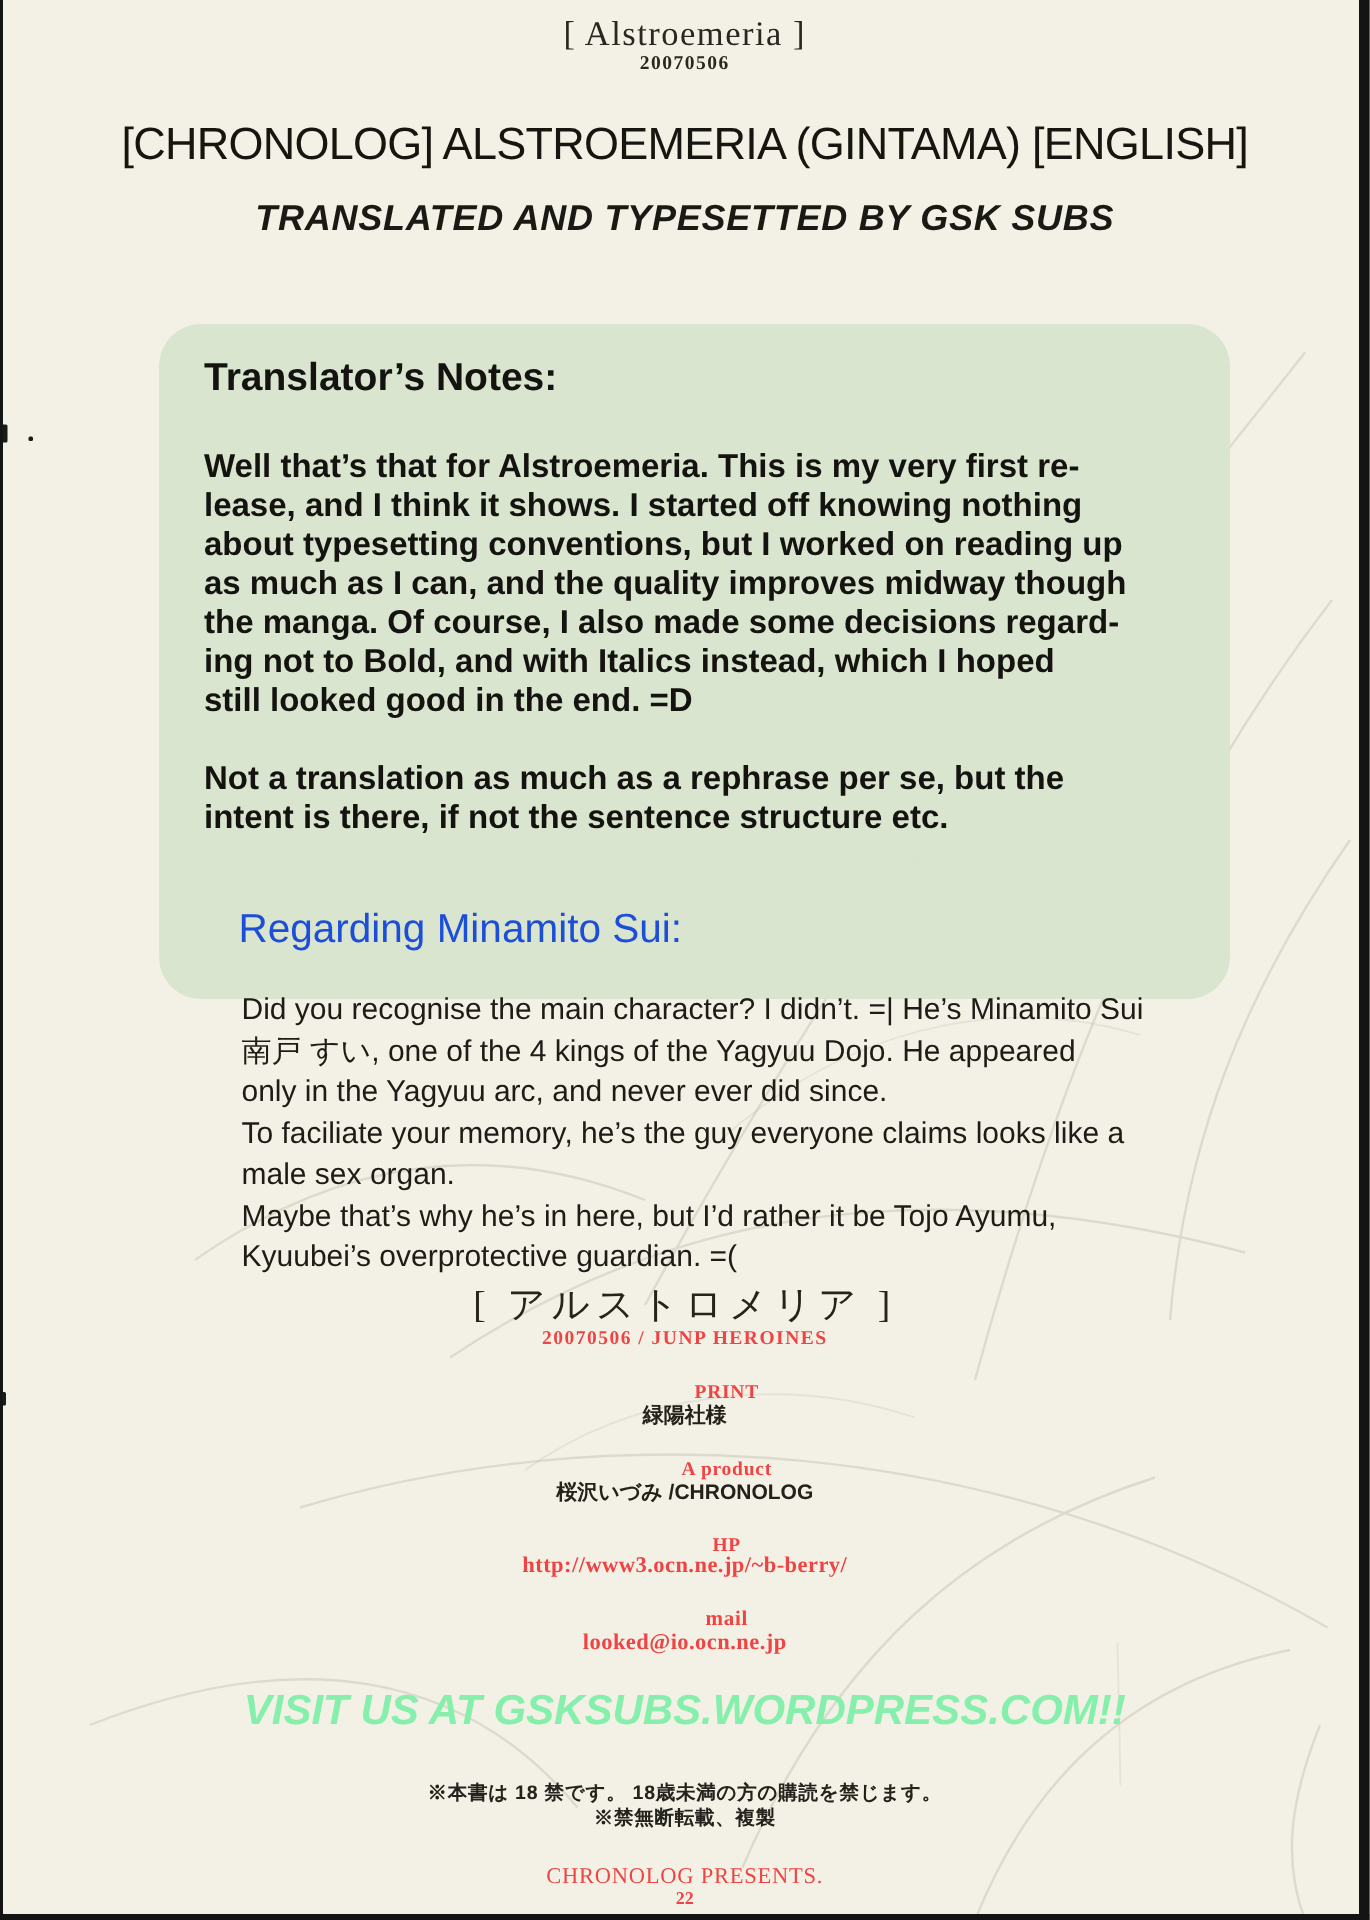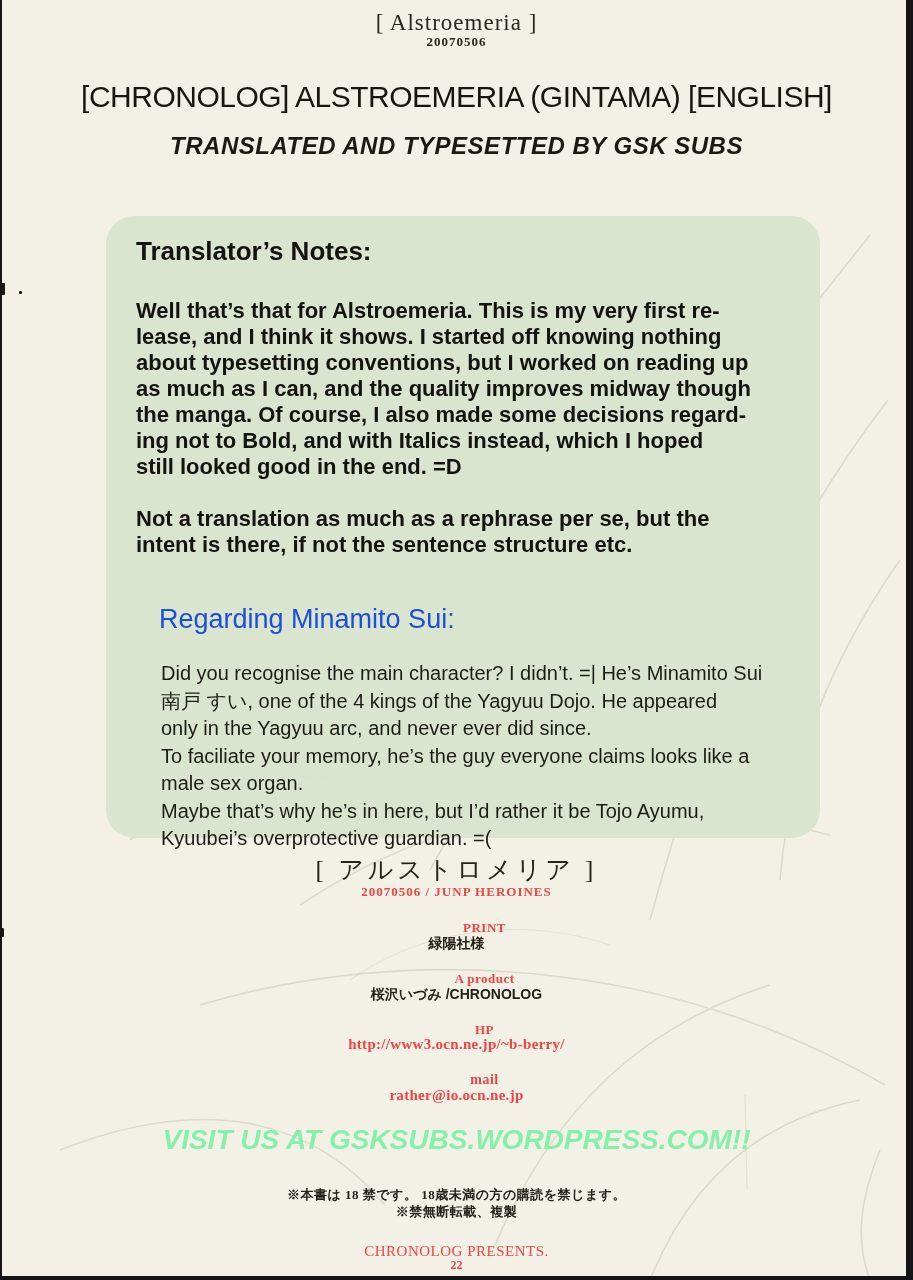--- a/index.html
+++ b/index.html
@@ -28,21 +28,21 @@
 
   .serif{font-family:"Liberation Serif",serif;color:#ef4444;}
 
   .series-title{top:10px;font-size:23px;letter-spacing:1px;color:#2a2721;}
   .series-date{top:34px;font-size:13px;font-weight:bold;letter-spacing:1px;color:#2a2721;}
 
   .page-title{top:80px;font-size:30px;font-weight:normal;letter-spacing:-0.5px;color:#17150f;}
   .page-subtitle{top:132px;font-size:24px;font-weight:bold;font-style:italic;letter-spacing:0.5px;color:#1b1914;}
 
   .notes-box{
-    left:106px;top:216px;width:714px;height:622px;
+    left:106px;top:216px;width:714px;height:450px;
     background:rgba(214,228,206,0.93);
     border-radius:28px;
     box-sizing:border-box;
     padding:12px 25px;
     color:#141310;
   }
   .notes-heading{margin:8px 0 0 5px;font-size:26px;font-weight:bold;}
   .notes-p{white-space:pre-line;font-weight:bold;font-size:22px;line-height:26px;margin:0 0 0 5px;}
   .notes-p1{margin-top:31px;}
   .notes-p2{margin-top:26px;}
@@ -50,21 +50,21 @@
   .regarding-notes{white-space:pre-line;font-size:20px;line-height:27.5px;font-weight:normal;margin:25px 0 0 30px;color:#1e1c17;}
 
   .jp-title{top:853px;font-size:25px;letter-spacing:4px;color:#262319;}
   .jp-date{top:884px;font-size:13px;font-weight:bold;letter-spacing:1px;}
   .cred-label{font-size:13px;font-weight:bold;letter-spacing:0.5px;padding-left:28px;}
   .cred-value-jp{font-size:14px;font-weight:bold;font-family:"Liberation Sans",sans-serif;color:#24211a;}
   .cred-value-serif{font-size:15px;font-weight:bold;letter-spacing:0.3px;}
 
   .promo{top:1124px;font-size:28px;font-weight:bold;font-style:italic;letter-spacing:0;color:#86efac;}
 
-  .disc{font-size:13px;font-weight:bold;color:#24221c;letter-spacing:0.5px;font-family:Liberation Serif, serif;}
+  .disc{font-size:13px;font-weight:bold;color:#24221c;letter-spacing:0.5px;font-family:Liberation Sans, sans-serif;}
   .disc1{top:1186px;}
   .disc2{top:1203px;}
   .presents{top:1243px;font-size:15px;letter-spacing:0.5px;}
   .pageno{top:1258px;font-size:12px;font-weight:bold;}
 </style>
 </head>
 <body>
 
 <div class="canvas">
   <div class="paper"></div>
@@ -127,21 +127,21 @@
   <div class="abs ctr serif cred-label" style="top:920px;">PRINT</div>
   <div class="abs ctr serif cred-label" style="top:971px;">A product</div>
 
   <div class="abs ctr cred-value-jp" style="top:935px;">緑陽社様</div>
   <div class="abs ctr cred-value-jp" style="top:986px;">桜沢いづみ /CHRONOLOG</div>
 
   <div class="abs ctr serif cred-label" style="top:1022px;">HP</div>
   <div class="abs ctr serif cred-value-serif" style="top:1036px;">http://www3.ocn.ne.jp/~b-berry/</div>
 
   <div class="abs ctr serif cred-label" style="top:1072px;font-size:14px;">mail</div>
-  <div class="abs ctr serif cred-value-serif" style="top:1087px;">rather@io.ocn.ne.jp</div>
+  <div class="abs ctr serif cred-value-serif" style="top:1087px;">looked@io.ocn.ne.jp</div>
 
   <div class="abs ctr promo">VISIT US AT GSKSUBS.WORDPRESS.COM!!</div>
 
   <div class="abs ctr disc disc1">※本書は 18 禁です。 18歳未満の方の購読を禁じます。</div>
   <div class="abs ctr disc disc2">※禁無断転載、複製</div>
 
   <div class="abs ctr serif presents">CHRONOLOG PRESENTS.</div>
   <div class="abs ctr serif pageno">22</div>
 
   <div class="edge-bar bar-left"></div>

